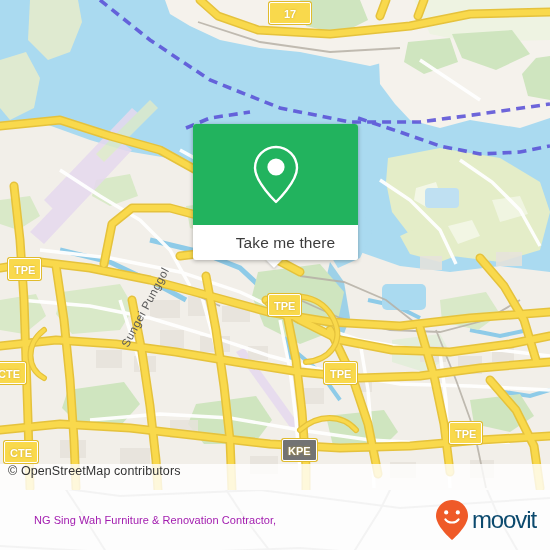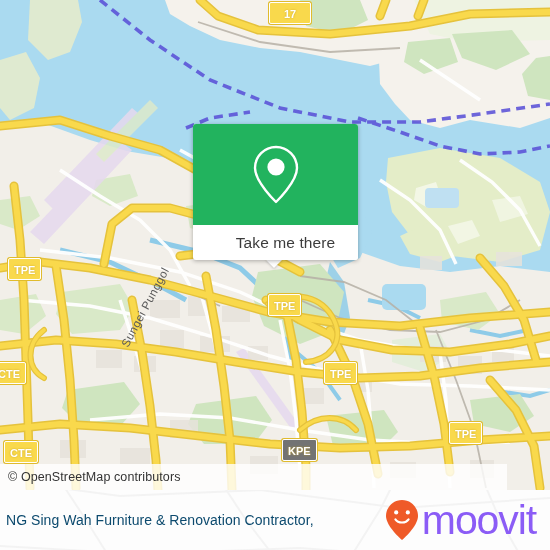--- a/index.html
+++ b/index.html
@@ -9,23 +9,23 @@
     background:#ffffff;
   }
   #page{position:relative;width:550px;height:550px;overflow:hidden;background:#fff;}
 
   
   #map{position:absolute;left:0;top:0;width:550px;height:490px;overflow:hidden;background:#aadaf0;}
   #map svg{position:absolute;left:0;top:0;}
 
   
   #attrib{
-    position:absolute;left:0;bottom:0;width:507px;height:26px;
+    position:absolute;left:0;bottom:0;width:550px;height:26px;
     background:rgba(255,255,255,0.80);
-    display:flex;align-items:center;
+    display:flex;
   }
   #attrib span{
     font-size:12.5px;color:#333;padding-left:8px;letter-spacing:0.1px;
   }
 
   
   #card{
     position:absolute;left:193px;top:124px;width:165px;height:136px;
     border-radius:3px;overflow:hidden;
     box-shadow:0 1px 4px rgba(0,0,0,.30);
@@ -50,28 +50,28 @@
   }
 
   
   #footer{
     position:absolute;left:0;top:490px;width:550px;height:60px;
     background:#fdfdfd;display:flex;align-items:center;
     overflow:hidden;
   }
   #footer-wm{position:absolute;left:0;top:-40px;width:550px;height:140px;opacity:.07;}
   #footer-text{
-    position:relative;z-index:2;padding-left:6px;width:390px;
-    font-size:14px;line-height:21px;color:#0c4a6e;letter-spacing:.05px;
+    position:relative;z-index:2;padding-left:34px;width:390px;
+    font-size:11px;line-height:21px;color:#a21caf;letter-spacing:.05px;
   }
   #brand{
     position:relative;z-index:2;margin-left:auto;padding-right:14px;
     display:flex;align-items:center;gap:3px;
   }
-  #brand-word{font-size:41px;color:#8b5cf6;letter-spacing:-1.1px;line-height:1;font-weight:400;}
+  #brand-word{font-size:24px;color:#0c4a6e;letter-spacing:-1.1px;line-height:1;font-weight:400;}
 </style>
 </head>
 <body>
 
 <div id="page">
 
   <div id="map">
     <svg width="550" height="490" viewBox="0 0 550 490" xmlns="http://www.w3.org/2000/svg">
       <defs>
         <clipPath id="mapclip">

